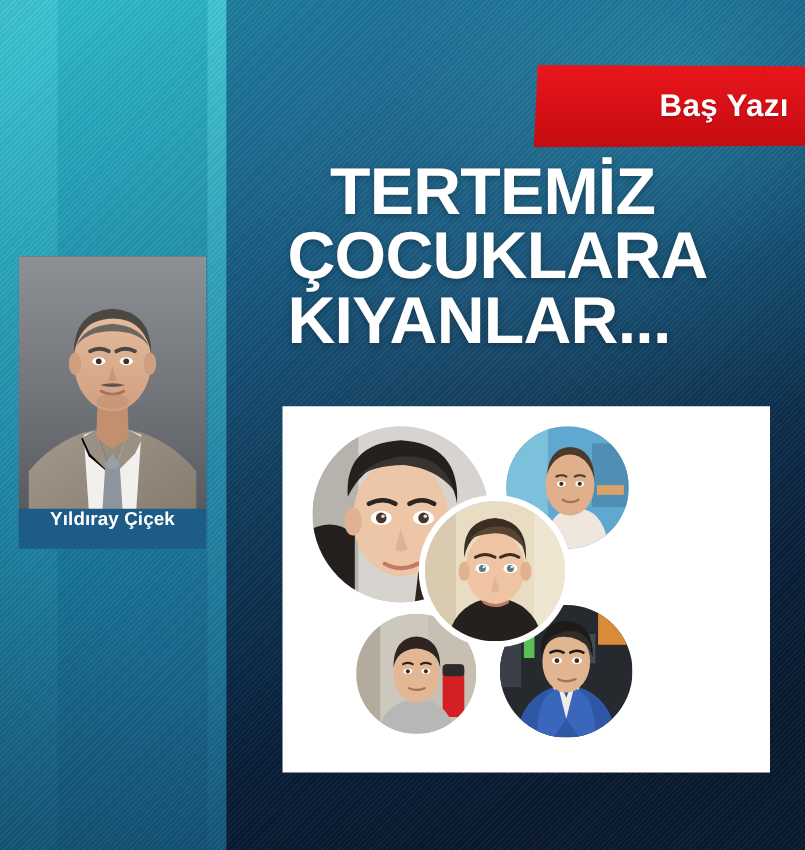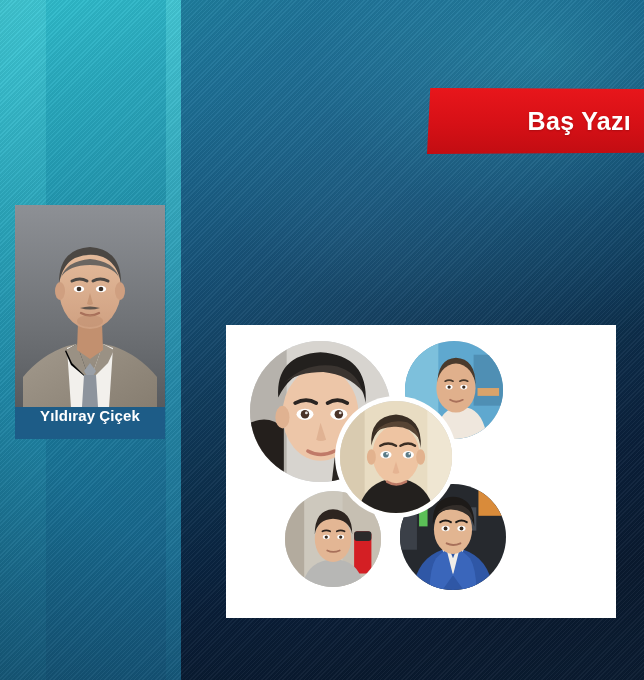--- a/index.html
+++ b/index.html
@@ -129,21 +129,20 @@
 
   
   .badge-red {
     position:absolute;
     left:427px; top:52px;
     width:217px; height:66px;
     background:linear-gradient(180deg,#e8161b 0%, #d61016 55%, #c20d12 100%);
     clip-path:polygon(1.5% 0%, 100% 1.5%, 100% 98%, 0% 100%);
     display:flex; align-items:center; justify-content:flex-end;
     padding-right:13px;
-    margin-top:36px;
   }
   .badge-red span {
     color:#ffffff;
     font-size:25px;
     font-weight:bold;
     letter-spacing:.3px;
     white-space:nowrap;
     text-shadow:0 1px 2px rgba(0,0,0,.18);
   }
 
@@ -264,20 +263,25 @@
   </div>
 
   <div class="author-name-banner">
     <span>Yıldıray Çiçek</span>
   </div>
 
   <div class="badge-red">
     <span>Baş Yazı</span>
   </div>
 
+  <div class="headline">
+    <span class="headline-line hl-1">TERTEMİZ</span>
+    <span class="headline-line hl-2">ÇOCUKLARA</span>
+    <span class="headline-line hl-3">KIYANLAR...</span>
+  </div>
 
   <div class="collage-card">
     <div class="collage-inner">
 
       <div class="photo-circle pc-2">
         <svg viewBox="0 0 100 100" preserveAspectRatio="xMidYMid slice" aria-hidden="true">
           <rect width="100" height="100" fill="#5fa8cf"></rect>
           <rect x="0" y="0" width="34" height="100" fill="#7dc0dc"></rect>
           <rect x="70" y="14" width="30" height="52" fill="#4f8fb4"></rect>
           <rect x="74" y="48" width="22" height="8" fill="#d9a36a"></rect>

